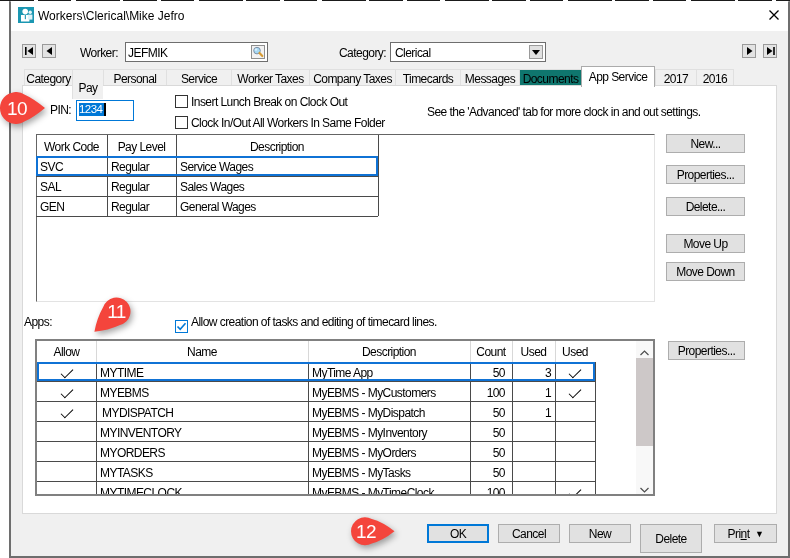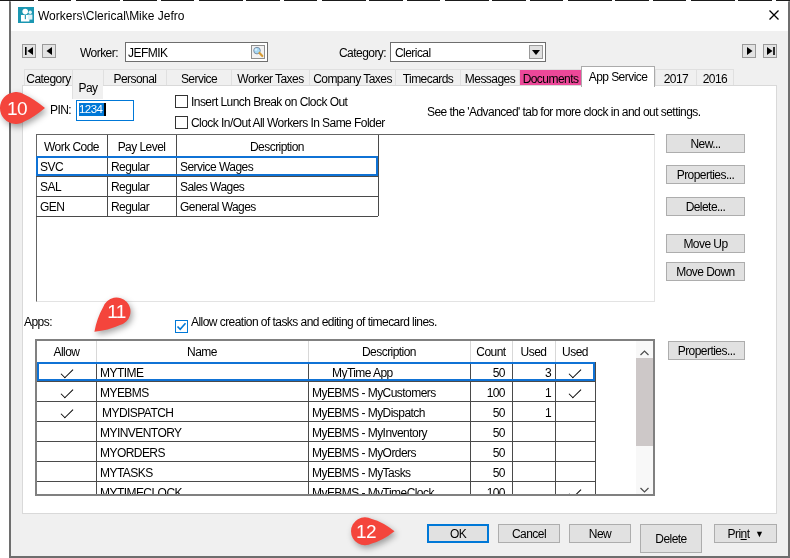--- a/index.html
+++ b/index.html
@@ -90,21 +90,21 @@
 
 <div id="tabs">
     <div class="abs" style="left:24px;top:69px;width:48px;height:16px;background:#f0f0f0;border-left:1px solid #e0e0e0;border-top:1px solid #e0e0e0;box-sizing:border-box;display:flex;align-items:center;justify-content:center;z-index:2;white-space:nowrap;padding-top:2px;">Category</div>
     <div class="abs" style="left:72px;top:69px;width:31px;height:30px;background:#f0f0f0;border-left:1px solid #e0e0e0;border-top:1px solid #e0e0e0;box-sizing:border-box;display:flex;align-items:center;justify-content:center;z-index:2;white-space:nowrap;padding-top:6px;">Pay</div>
     <div class="abs" style="left:103px;top:69px;width:63px;height:16px;background:#f0f0f0;border-left:1px solid #e0e0e0;border-top:1px solid #e0e0e0;box-sizing:border-box;display:flex;align-items:center;justify-content:center;z-index:2;white-space:nowrap;padding-top:2px;">Personal</div>
     <div class="abs" style="left:166px;top:69px;width:65px;height:16px;background:#f0f0f0;border-left:1px solid #e0e0e0;border-top:1px solid #e0e0e0;box-sizing:border-box;display:flex;align-items:center;justify-content:center;z-index:2;white-space:nowrap;padding-top:2px;">Service</div>
     <div class="abs" style="left:231px;top:69px;width:78px;height:16px;background:#f0f0f0;border-left:1px solid #e0e0e0;border-top:1px solid #e0e0e0;box-sizing:border-box;display:flex;align-items:center;justify-content:center;z-index:2;white-space:nowrap;padding-top:2px;">Worker Taxes</div>
     <div class="abs" style="left:309px;top:69px;width:86px;height:16px;background:#f0f0f0;border-left:1px solid #e0e0e0;border-top:1px solid #e0e0e0;box-sizing:border-box;display:flex;align-items:center;justify-content:center;z-index:2;white-space:nowrap;padding-top:2px;">Company Taxes</div>
     <div class="abs" style="left:395px;top:69px;width:65px;height:16px;background:#f0f0f0;border-left:1px solid #e0e0e0;border-top:1px solid #e0e0e0;box-sizing:border-box;display:flex;align-items:center;justify-content:center;z-index:2;white-space:nowrap;padding-top:2px;">Timecards</div>
     <div class="abs" style="left:460px;top:69px;width:59px;height:16px;background:#f0f0f0;border-left:1px solid #e0e0e0;border-top:1px solid #e0e0e0;box-sizing:border-box;display:flex;align-items:center;justify-content:center;z-index:2;white-space:nowrap;padding-top:2px;">Messages</div>
-    <div class="abs" style="left:519px;top:69px;width:62px;height:16px;background:#ec4899;border-left:1px solid #e0e0e0;border-top:1px solid #e0e0e0;box-sizing:border-box;display:flex;align-items:center;justify-content:center;z-index:2;white-space:nowrap;padding-top:2px;">Documents</div>
+    <div class="abs" style="left:519px;top:69px;width:62px;height:16px;background:#0f766e;border-left:1px solid #e0e0e0;border-top:1px solid #e0e0e0;box-sizing:border-box;display:flex;align-items:center;justify-content:center;z-index:2;white-space:nowrap;padding-top:2px;">Documents</div>
     <div class="abs" style="left:581px;top:66px;width:74px;height:21px;background:#fff;border:1px solid #ababab;border-bottom:none;box-sizing:border-box;display:flex;align-items:center;justify-content:center;z-index:3;white-space:nowrap;">App Service</div>
     <div class="abs" style="left:655px;top:69px;width:41px;height:16px;background:#f0f0f0;border-left:1px solid #e0e0e0;border-top:1px solid #e0e0e0;box-sizing:border-box;display:flex;align-items:center;justify-content:center;z-index:2;white-space:nowrap;padding-top:2px;">2017</div>
     <div class="abs" style="left:696px;top:69px;width:38px;height:16px;background:#f0f0f0;border-left:1px solid #e0e0e0;border-top:1px solid #e0e0e0;border-right:1px solid #e0e0e0;box-sizing:border-box;display:flex;align-items:center;justify-content:center;z-index:2;white-space:nowrap;padding-top:2px;">2016</div>
   </div>
 
 <div class="abs" style="left:50px;top:103px;">PIN:</div>
 <div class="abs" style="left:76px;top:100px;width:58px;height:21px;background:#fff;border:1px solid #0078d7;box-sizing:border-box;"></div>
 <div class="abs" style="left:79px;top:103px;width:25px;height:13px;background:#0078d7;color:#fff;line-height:13px;font-size:11.5px;">1234</div>
 <div class="abs" style="left:104px;top:103px;width:2px;height:13px;background:#000;"></div>
 
@@ -161,21 +161,21 @@
     <div class="abs" style="left:512px;top:341px;width:43px;height:21px;display:flex;align-items:center;justify-content:center;">Used</div>
     <div class="abs" style="left:555px;top:341px;width:40px;height:21px;display:flex;align-items:center;justify-content:center;">Used</div>
     <div class="abs" style="left:96px;top:341px;width:1px;height:21px;background:#d8d8d8;"></div>
     <div class="abs" style="left:308px;top:341px;width:1px;height:21px;background:#d8d8d8;"></div>
     <div class="abs" style="left:470px;top:341px;width:1px;height:21px;background:#d8d8d8;"></div>
     <div class="abs" style="left:512px;top:341px;width:1px;height:21px;background:#d8d8d8;"></div>
     <div class="abs" style="left:555px;top:341px;width:1px;height:21px;background:#d8d8d8;"></div>
     <div class="abs" style="left:37px;top:362px;width:600px;height:132px;overflow:hidden;">
       <div class="check" style="left:24px;top:7px;"></div>
       <div class="abs" style="left:63px;top:4px;">MYTIME</div>
-      <div class="abs" style="left:275px;top:4px;margin-left:20px;">MyTime App</div>
+      <div class="abs" style="left:275px;top:4px;">MyTime App</div>
       <div class="abs" style="left:393px;top:4px;width:75px;text-align:right;">50</div>
       <div class="abs" style="left:436px;top:4px;width:78px;text-align:right;">3</div>
       <div class="check" style="left:532px;top:7px;"></div>
       <div class="hline" style="left:0;top:19px;width:558px;background:#4a4a4a;"></div>
       <div class="check" style="left:24px;top:27px;"></div>
       <div class="abs" style="left:63px;top:24px;">MYEBMS</div>
       <div class="abs" style="left:275px;top:24px;">MyEBMS - MyCustomers</div>
       <div class="abs" style="left:393px;top:24px;width:75px;text-align:right;">100</div>
       <div class="abs" style="left:436px;top:24px;width:78px;text-align:right;">1</div>
       <div class="check" style="left:532px;top:27px;"></div>

